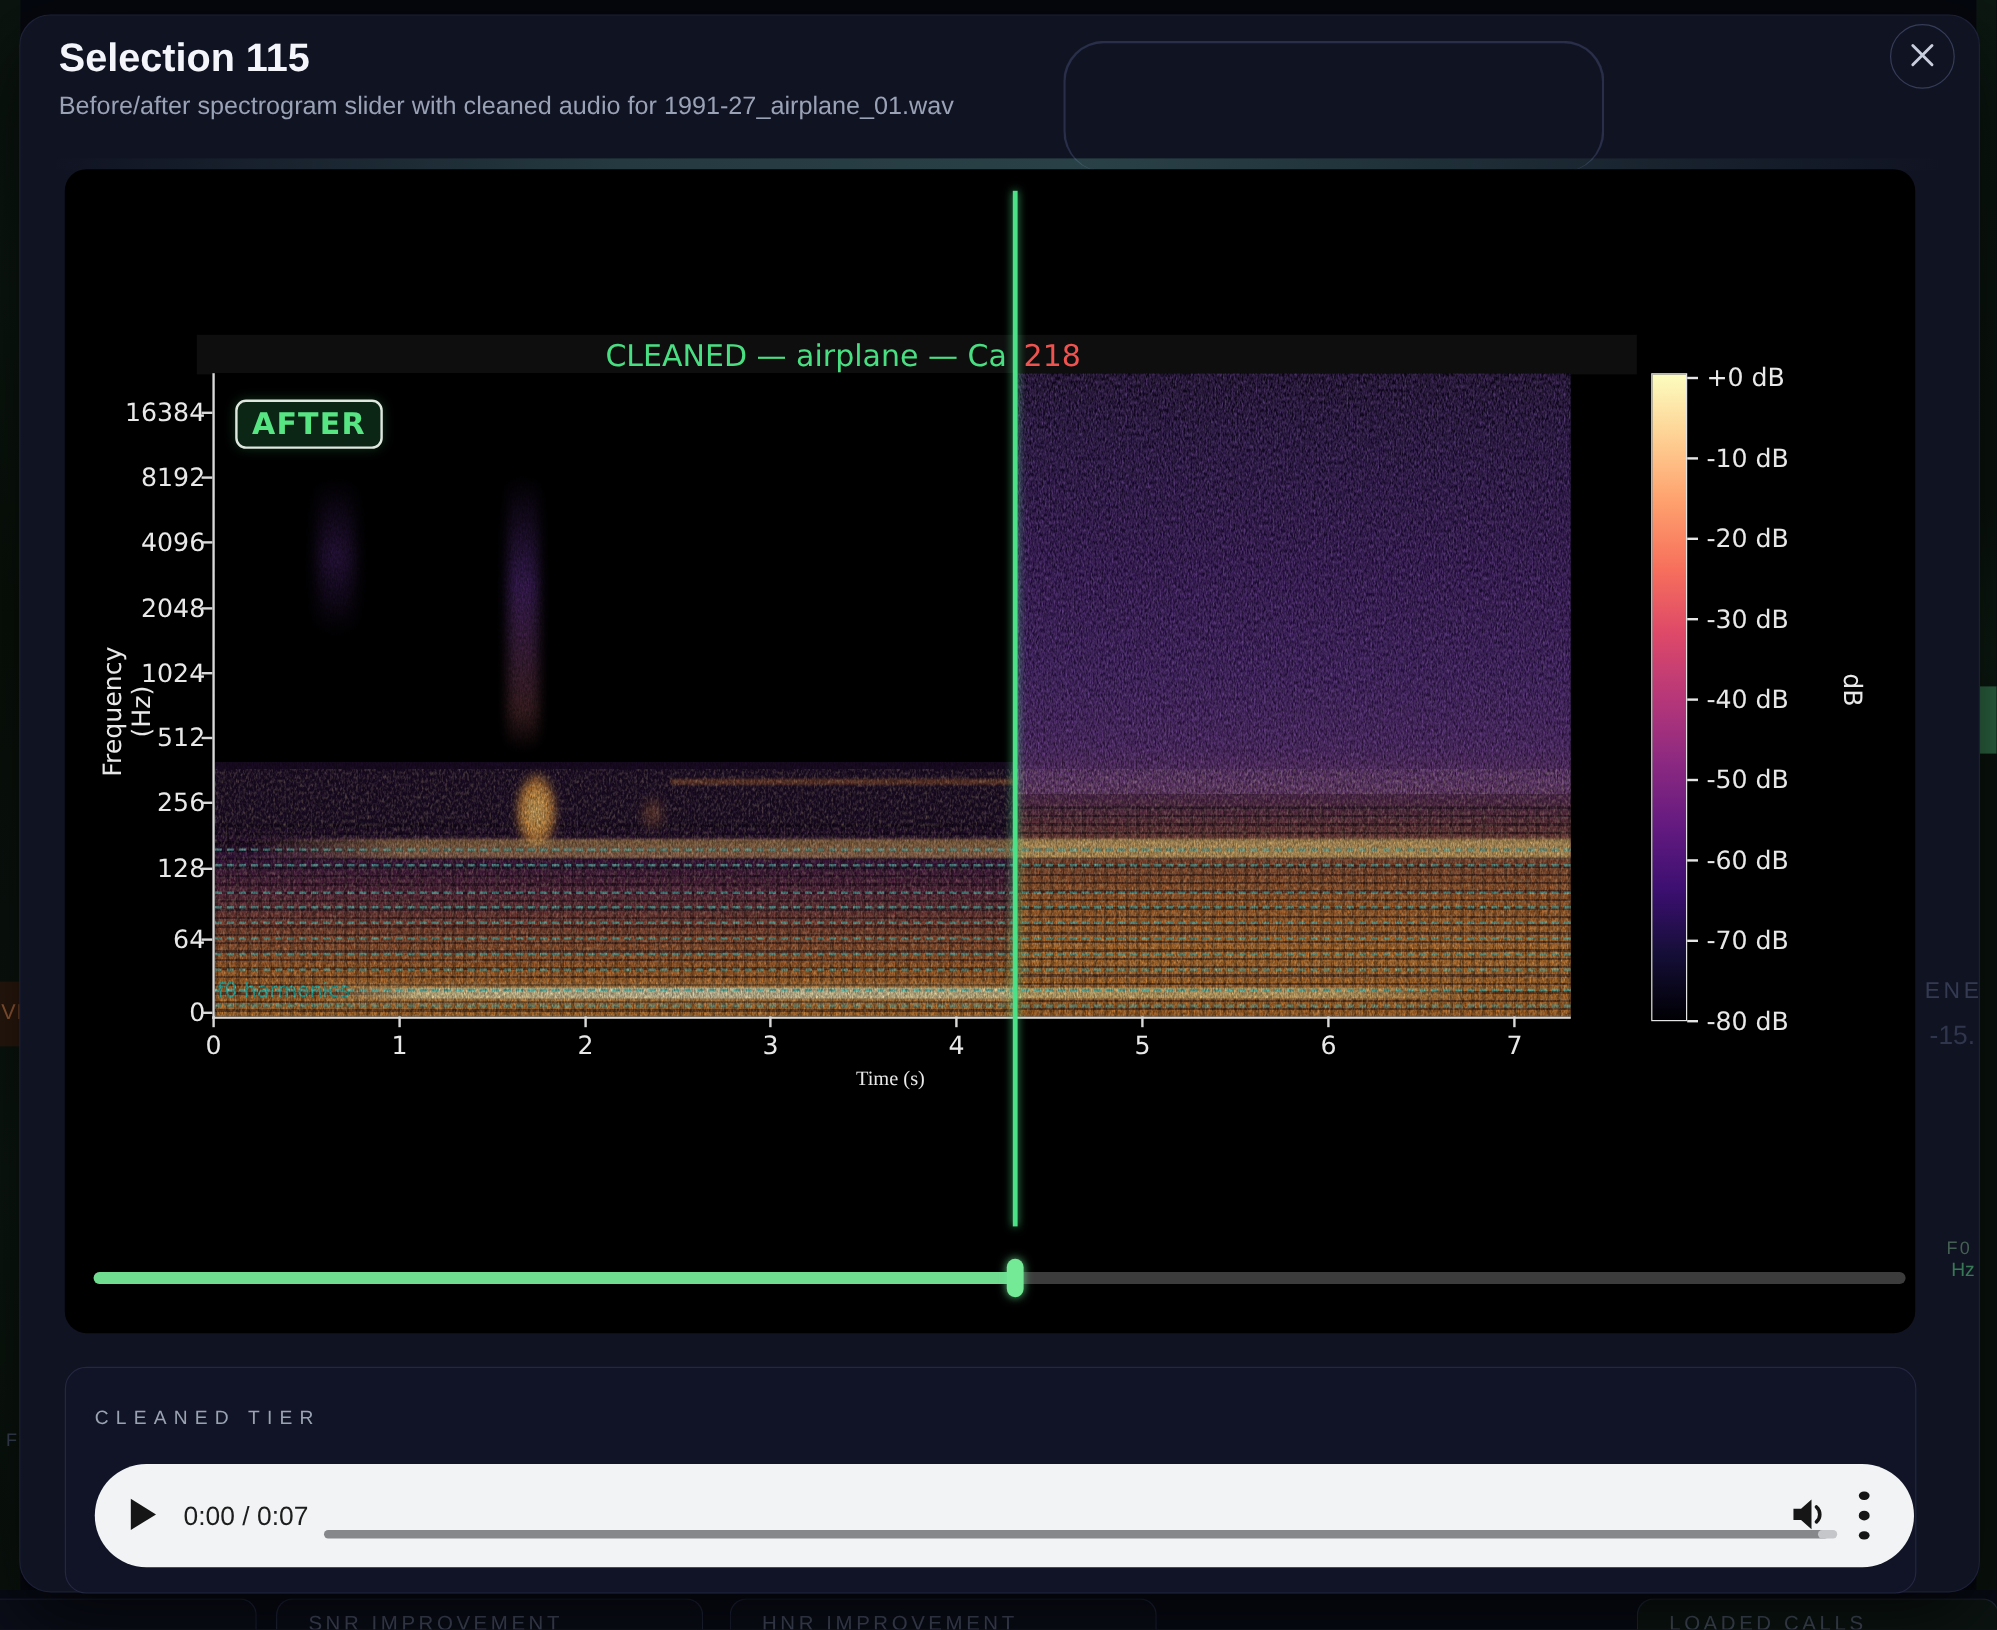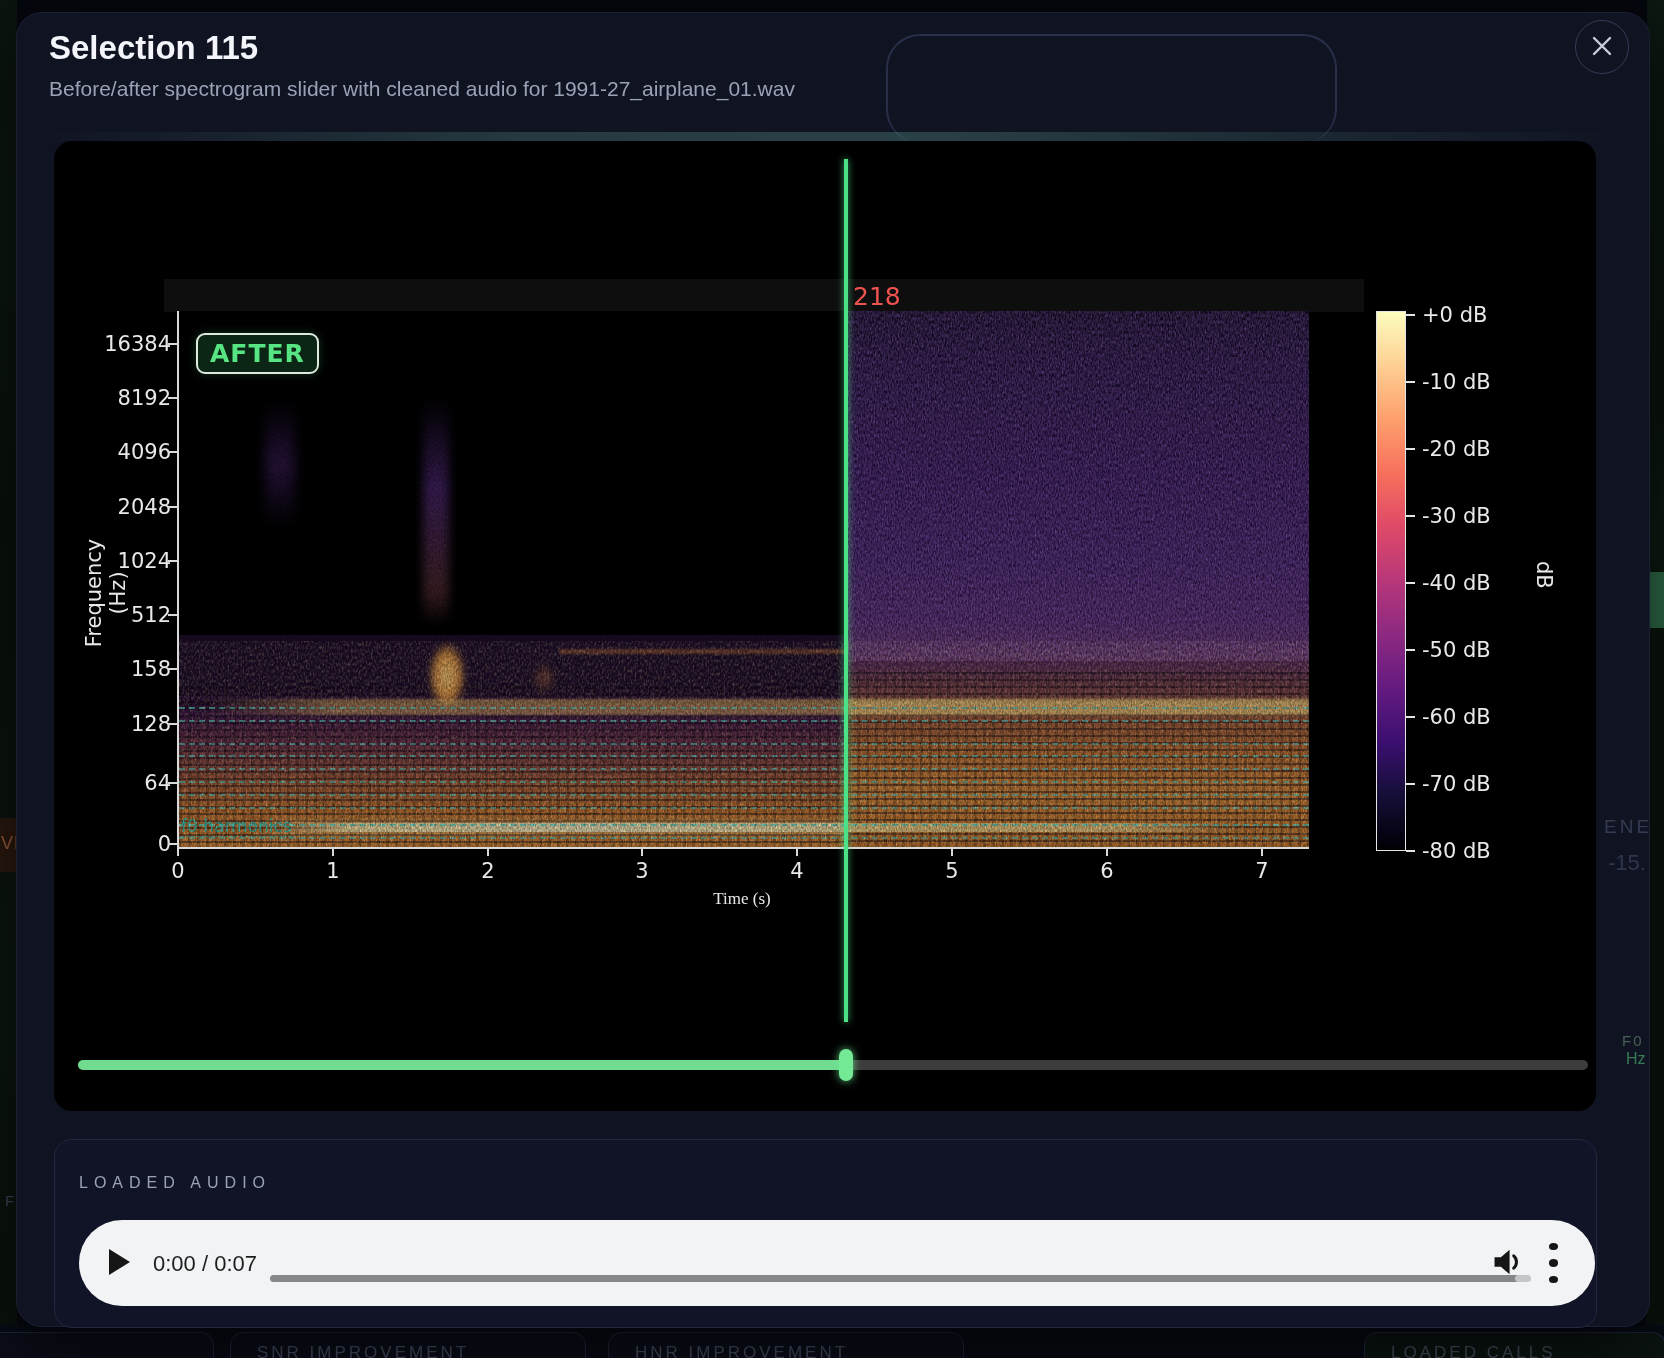--- a/index.html
+++ b/index.html
@@ -162,20 +162,21 @@
       <span>
         <svg width="24" height="24" viewBox="0 0 24 24">
             <path d="M4 4 L20 20 M20 4 L4 20" stroke="#c9cede" stroke-width="2.4" stroke-linecap="round"></path>
           </svg>
       </span>
     </button>
 
     <div class="abs panel" style="left:37px;top:128px;">
 
       <div class="abs title-band"></div>
+      <div class="abs fig-font plot-title-green">CLEANED — airplane — Ca</div>
       <div class="abs fig-font plot-title-red">218</div>
 
       <div class="abs plot">
         <div class="abs after-region">
           <div class="abs streak1"></div>
           <div class="abs streak2"></div>
           <div class="abs speckle-mid-left"></div>
           <div class="abs band-left"></div>
           <div class="abs rows rows-left"></div>
           <div class="abs blob"></div>
@@ -222,21 +223,21 @@
       </div>
 
       <div class="abs after-badge fig-font">AFTER</div>
 
       <div class="abs fig-font ytick-label" style="top:191px;">16384</div>
       <div class="abs fig-font ytick-label" style="top:245px;">8192</div>
       <div class="abs fig-font ytick-label" style="top:299px;">4096</div>
       <div class="abs fig-font ytick-label" style="top:354px;">2048</div>
       <div class="abs fig-font ytick-label" style="top:408px;">1024</div>
       <div class="abs fig-font ytick-label" style="top:462px;">512</div>
-      <div class="abs fig-font ytick-label" style="top:516px;">158</div>
+      <div class="abs fig-font ytick-label" style="top:516px;">256</div>
       <div class="abs fig-font ytick-label" style="top:571px;">128</div>
       <div class="abs fig-font ytick-label" style="top:630px;">64</div>
       <div class="abs fig-font ytick-label" style="top:691px;">0</div>
       <div class="abs ytick-mark" style="top:202px;"></div>
       <div class="abs ytick-mark" style="top:256px;"></div>
       <div class="abs ytick-mark" style="top:310px;"></div>
       <div class="abs ytick-mark" style="top:365px;"></div>
       <div class="abs ytick-mark" style="top:419px;"></div>
       <div class="abs ytick-mark" style="top:473px;"></div>
       <div class="abs ytick-mark" style="top:527px;"></div>
@@ -285,21 +286,21 @@
       <div class="abs fig-font cbar-axis-label">dB</div>
     </div>
 
     <div class="abs divider" style="left:827px;top:146px;"></div>
 
     <div class="abs cmp-track" style="left:61px;top:1047px;"></div>
     <div class="abs cmp-fill" style="left:61px;top:1047px;"></div>
     <div class="abs cmp-thumb" style="left:822px;top:1036px;"></div>
 
     <div class="abs audio-card" style="left:37px;top:1126px;">
-      <div class="abs audio-label">LOADED AUDIO</div>
+      <div class="abs audio-label">CLEANED TIER</div>
       <div class="abs audio-player">
         <button class="abs play-btn">
           <span>
             <svg width="24" height="28" viewBox="0 0 24 28">
                 <polygon points="2,1 23,14 2,27" fill="#161616"></polygon>
               </svg>
           </span>
         </button>
         <div class="abs time-text">0:00 / 0:07</div>
         <div class="abs seek"></div>

